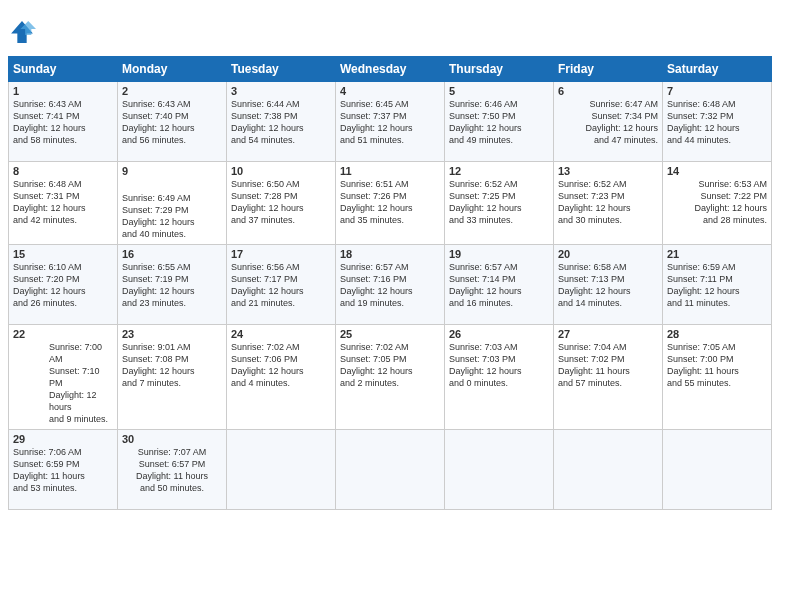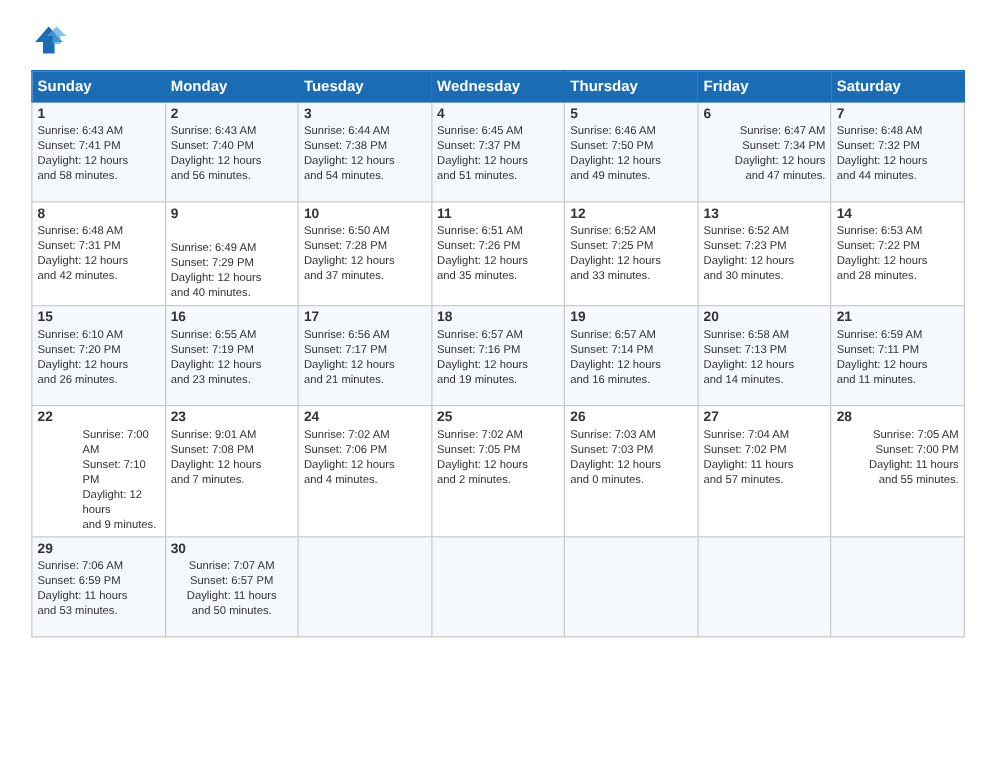--- a/index.html
+++ b/index.html
@@ -6,21 +6,21 @@
     body {
       font-family: Arial, sans-serif;
       background: #fff;
       width: 792px;
       height: 612px;
       overflow: hidden;
     }
     .page {
       width: 792px;
       min-height: 612px;
-      padding: 18px 20px 10px 25px;
+      padding: 18px 20px 10px 8px;
       background: #fff;
     }
     .header {
       display: flex;
       justify-content: space-between;
       align-items: flex-start;
       margin-bottom: 10px;
     }
     .logo {
       display: flex;
@@ -216,21 +216,21 @@
           </td>
           <td>
             <span class="day-num">13</span>
             <div class="cell-content" style="white-space: pre-line;">Sunrise: 6:52 AM
 Sunset: 7:23 PM
 Daylight: 12 hours
 and 30 minutes.</div>
           </td>
           <td>
             <span class="day-num">14</span>
-            <div class="cell-content" style="white-space: pre-line;">Sunrise: 6:53 AM
+            <div class="cell-content" style="white-space: pre-line; text-align: right;">Sunrise: 6:53 AM
 Sunset: 7:22 PM
 Daylight: 12 hours
 and 28 minutes.</div>
           </td>
         </tr>
         <tr>
           <td>
             <span class="day-num">15</span>
             <div class="cell-content" style="white-space: pre-line;">Sunrise: 6:10 AM
 Sunset: 7:20 PM
@@ -318,21 +318,21 @@
           </td>
           <td>
             <span class="day-num">27</span>
             <div class="cell-content" style="white-space: pre-line;">Sunrise: 7:04 AM
 Sunset: 7:02 PM
 Daylight: 11 hours
 and 57 minutes.</div>
           </td>
           <td>
             <span class="day-num">28</span>
-            <div class="cell-content" style="white-space: pre-line; text-align: right;">Sunrise: 7:05 AM
+            <div class="cell-content" style="white-space: pre-line;">Sunrise: 7:05 AM
 Sunset: 7:00 PM
 Daylight: 11 hours
 and 55 minutes.</div>
           </td>
         </tr>
         <tr>
           <td>
             <span class="day-num">29</span>
             <div class="cell-content" style="white-space: pre-line;">Sunrise: 7:06 AM
 Sunset: 6:59 PM

